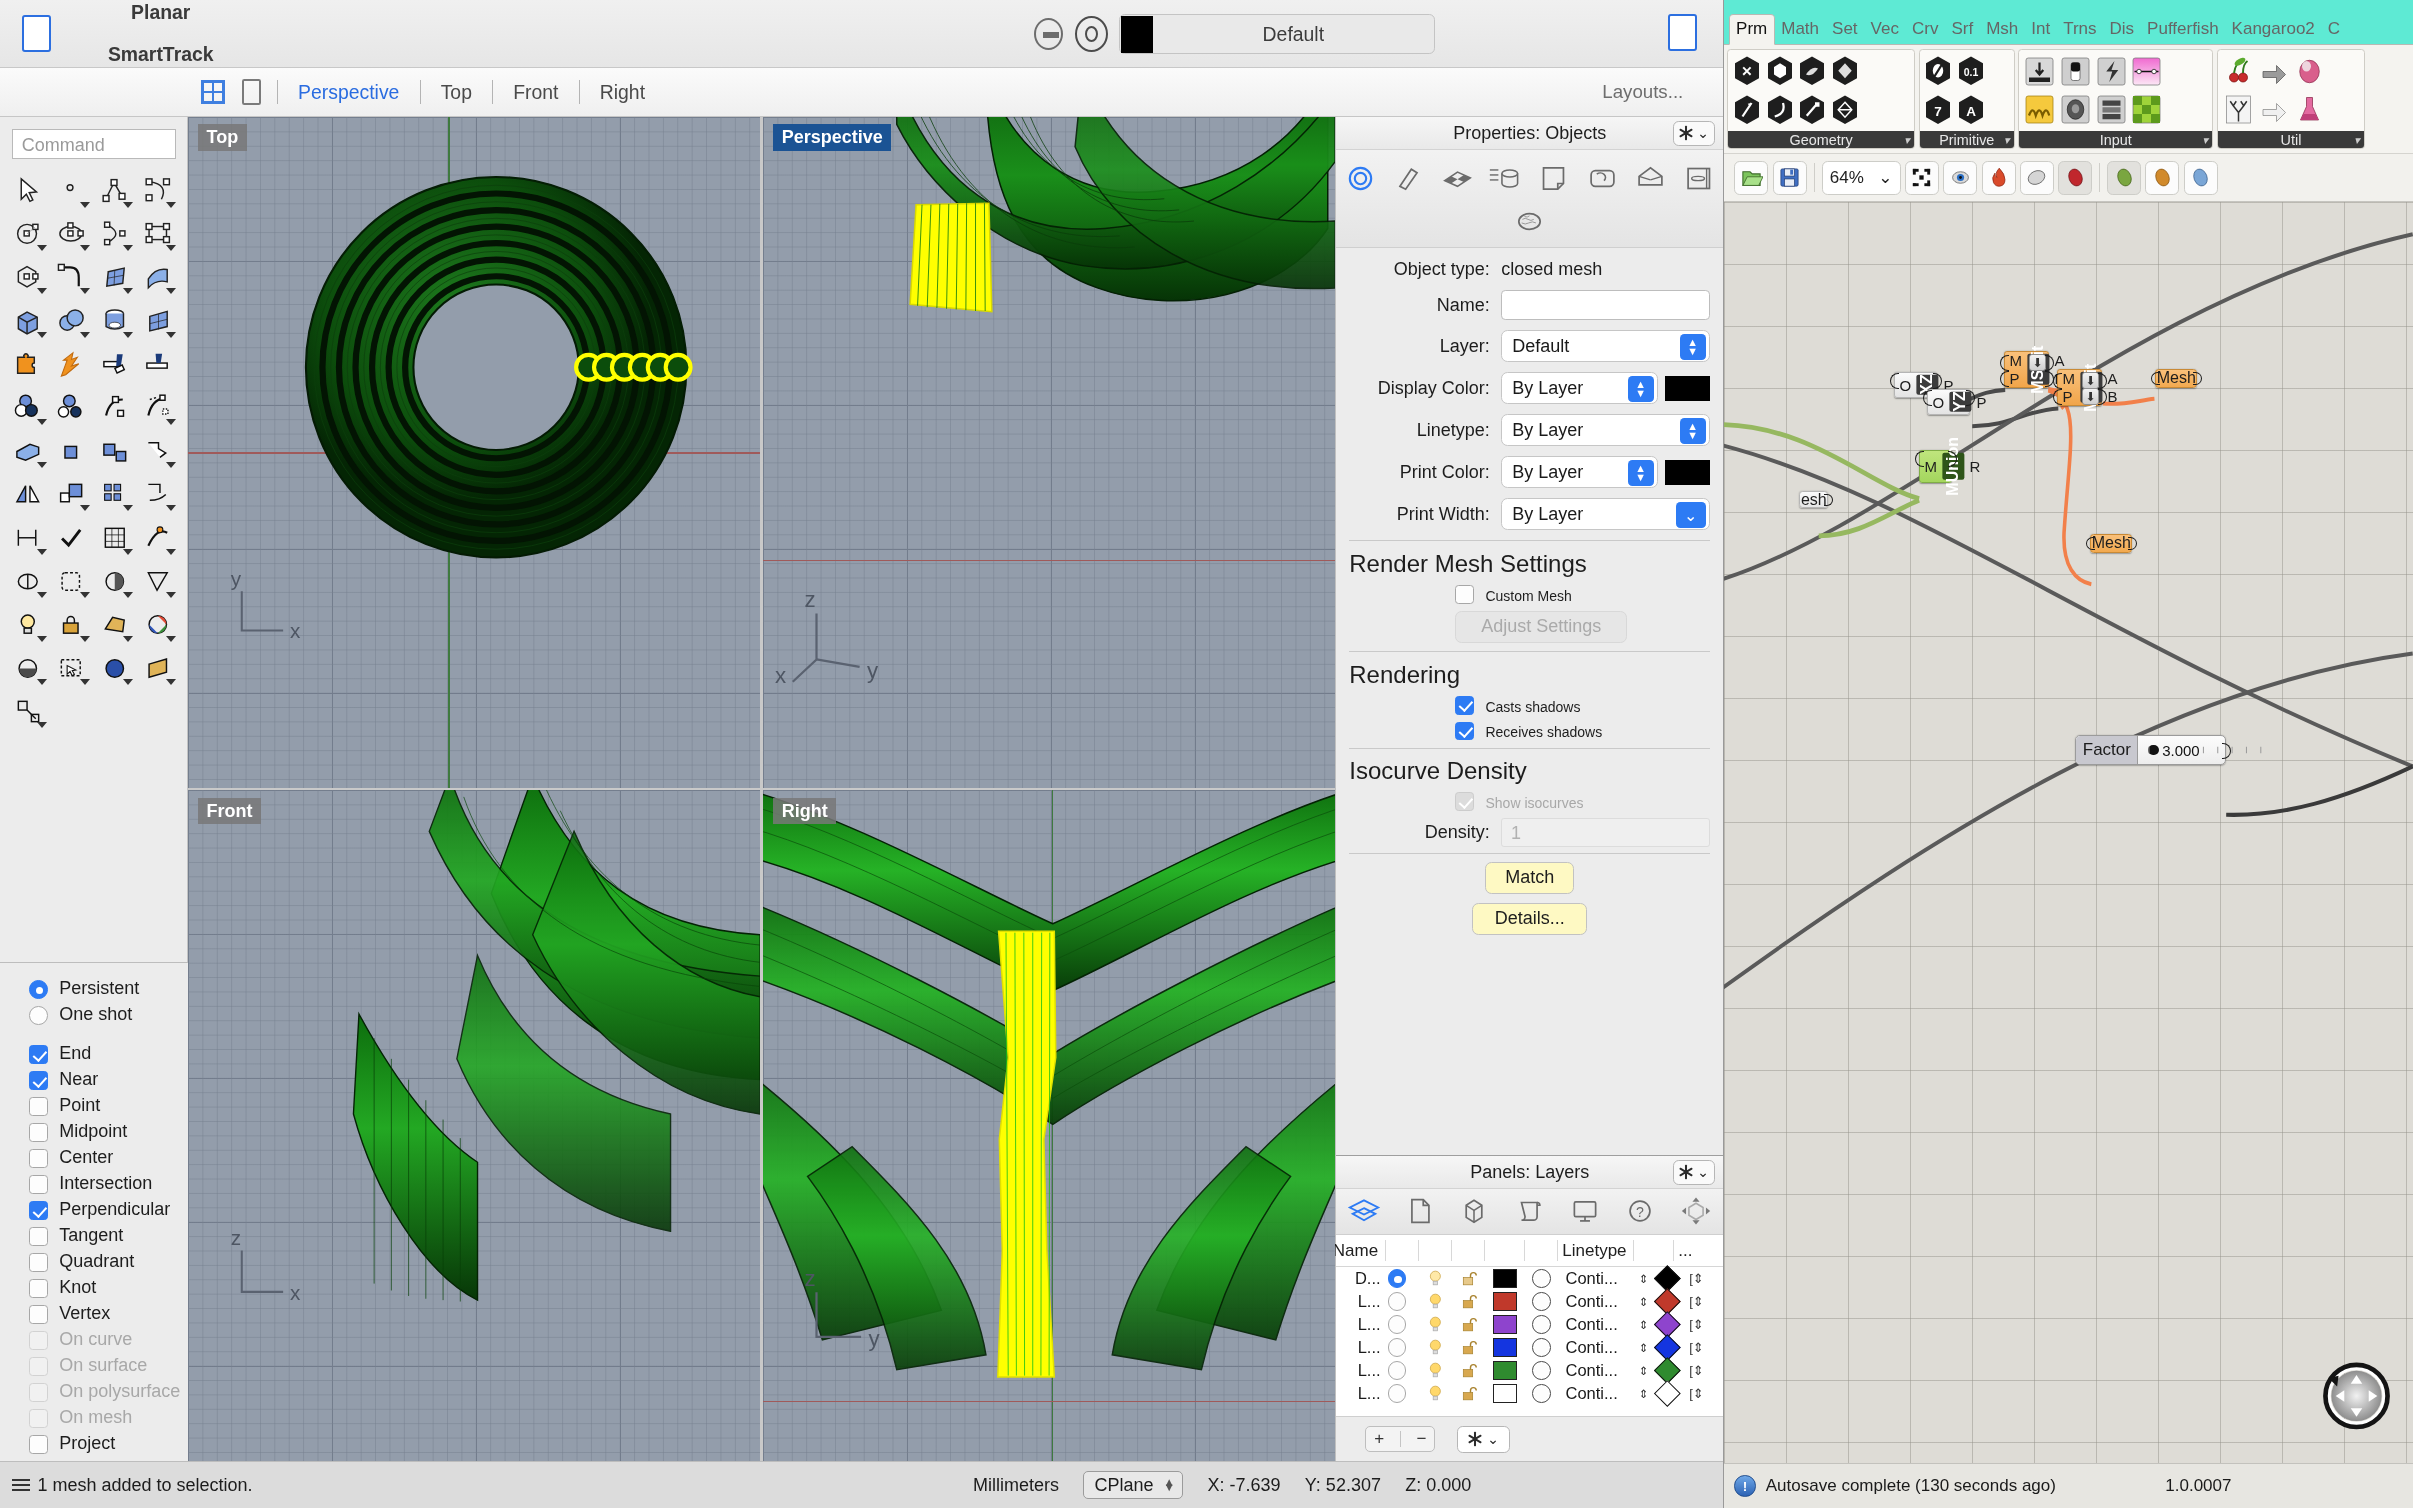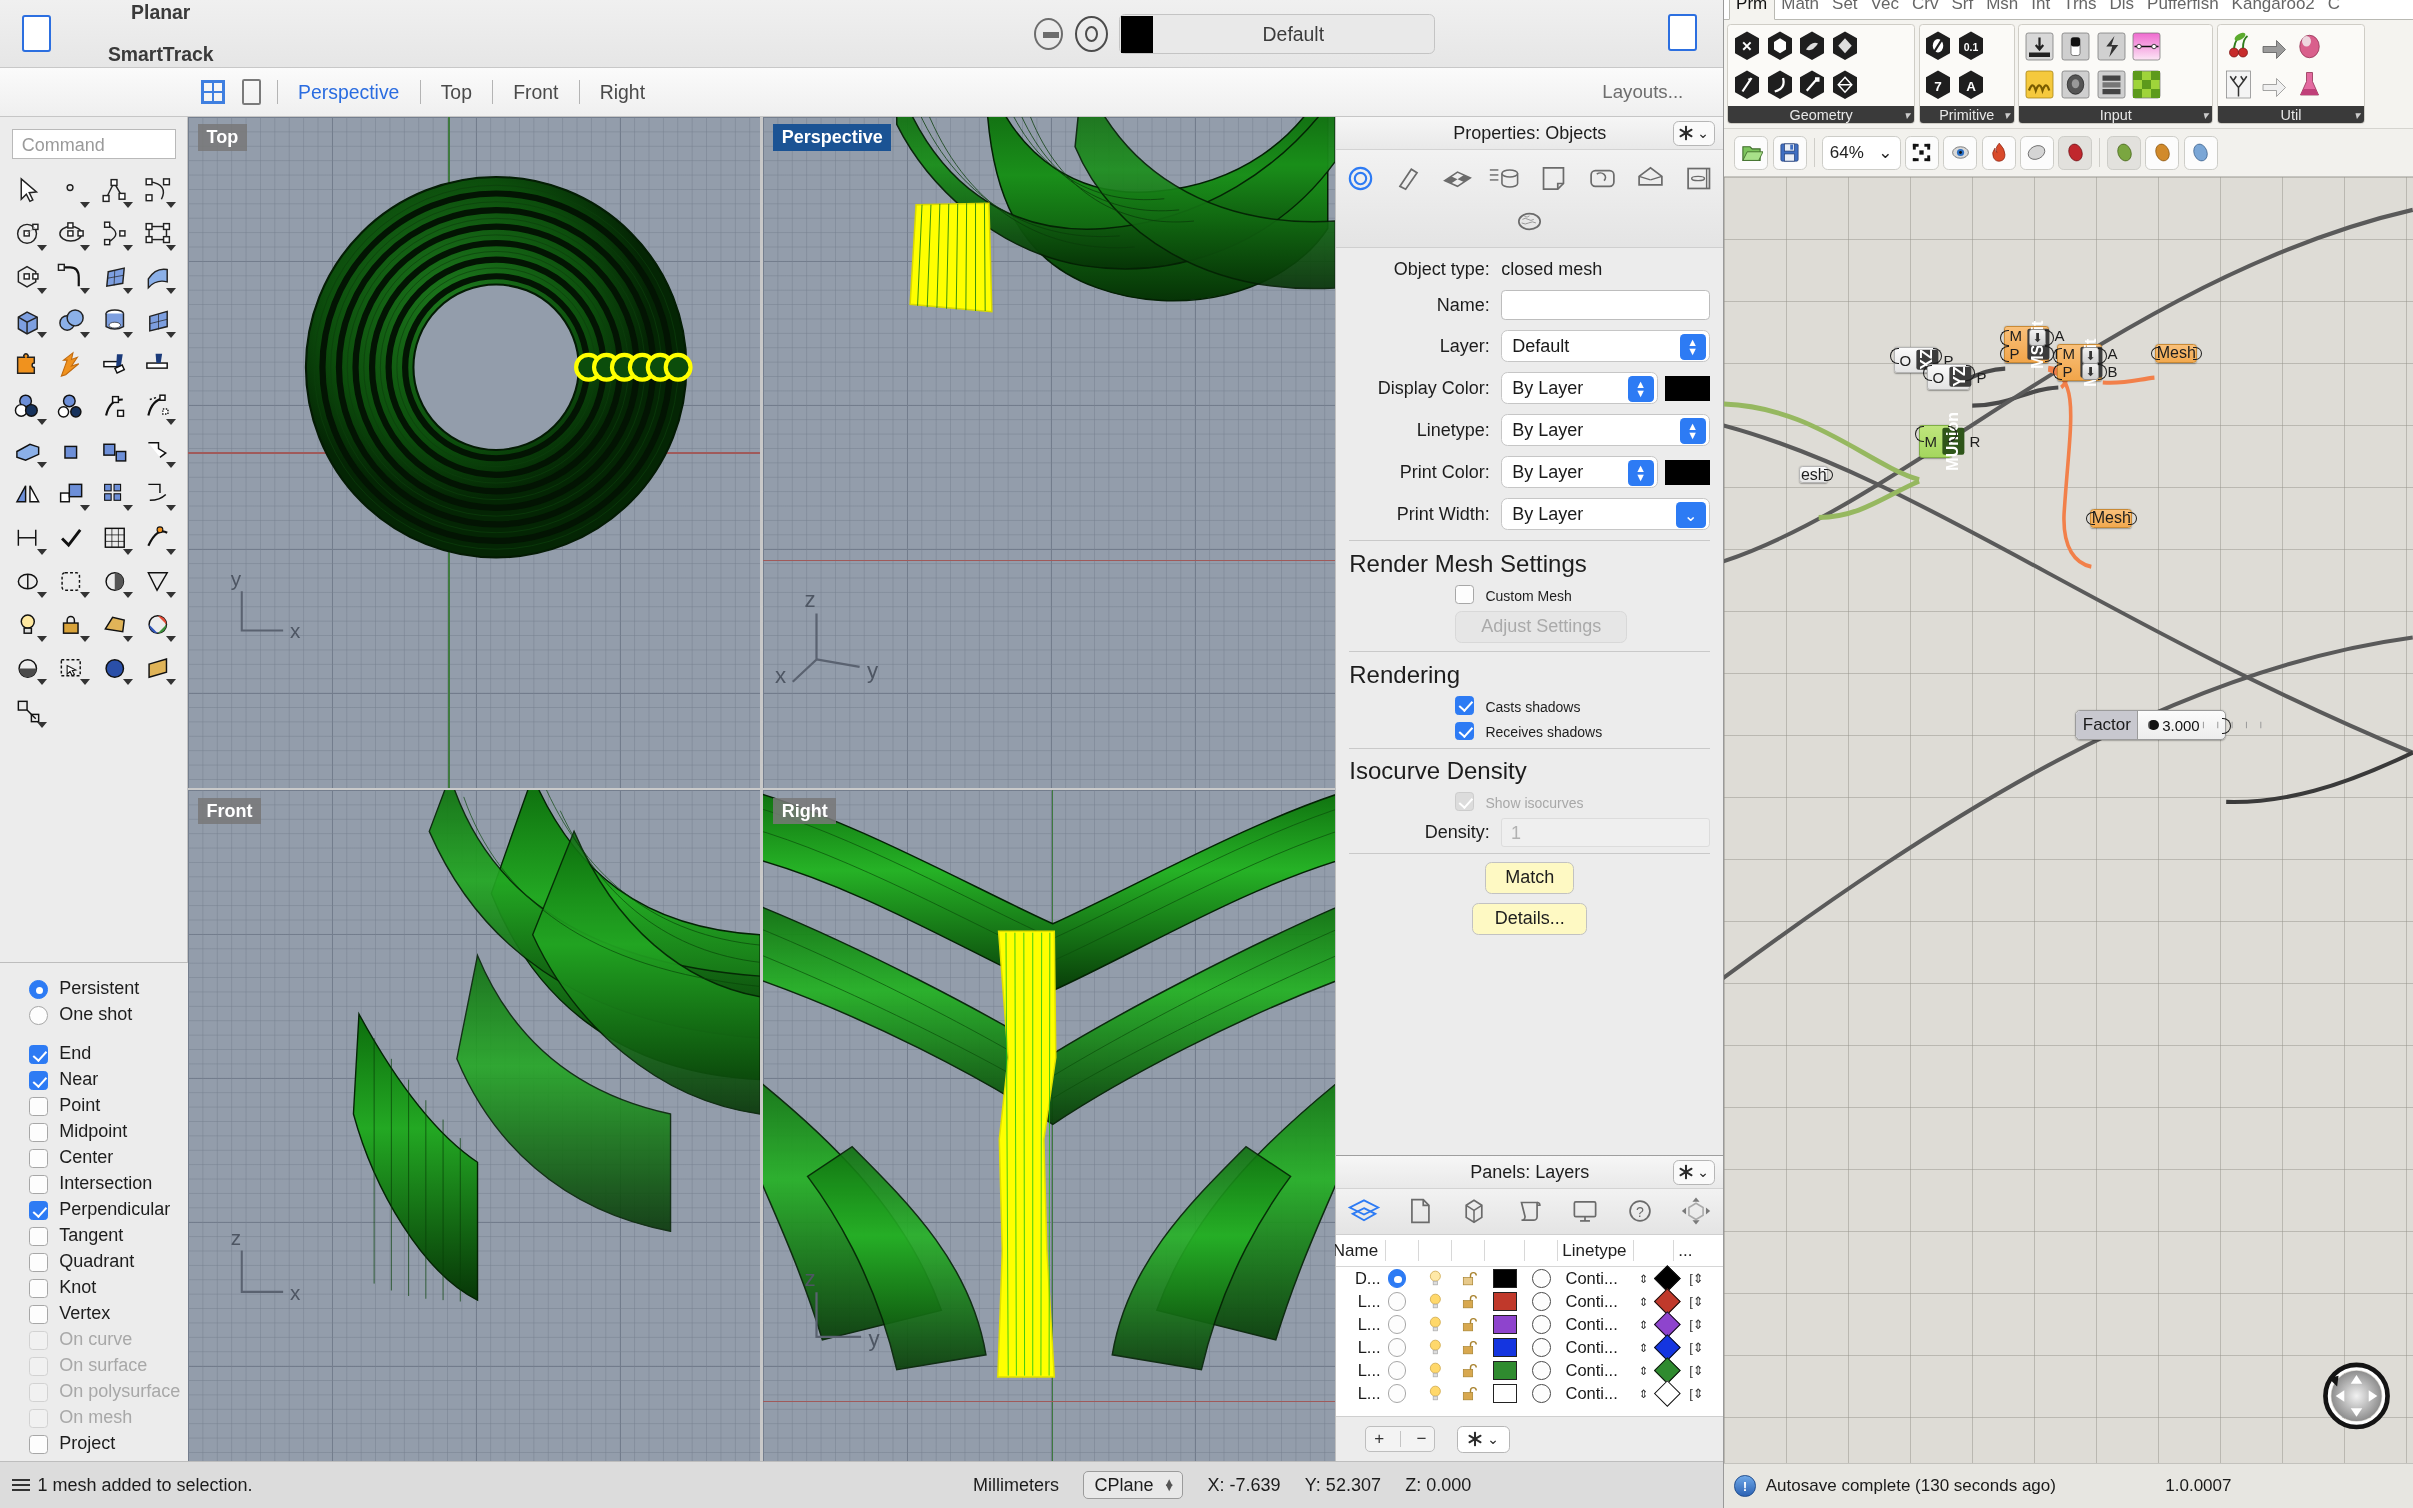--- a/index.html
+++ b/index.html
@@ -149,21 +149,21 @@
   .ltype { width:76px; padding-left:7.2px; }
   .ldia { width:18.7px; height:18.7px; transform:rotate(45deg); border:0.7px solid #111; }
   .lfoot { height:45px; background:#ececec; border-top:0.7px solid #cfcfcf; display:flex; align-items:center; padding-left:29px; gap:21.5px; }
   .pmbtn { width:70px; height:26px; border:0.7px solid #bebebe; border-radius:5px; background:#f3f3f3;
            display:flex; align-items:center; justify-content:space-around; font-size:17px; color:#333; }
   .gsm { width:53px; height:27px; border:0.7px solid #b6b6b6; border-radius:5.7px; background:#fff;
          display:flex; align-items:center; justify-content:center; gap:3.6px; font-size:14.4px; color:#2b2b2b; }
 
   
   .gh { width:690px; height:1508px; background:#efeeea; display:flex; flex-direction:column; border-left:0.7px solid #999; }
-  .ghtabs { height:20px; background:#ffffff; display:flex; align-items:flex-end; padding-left:4.3px; border-bottom:0.7px solid #b9b9b3; }
+  .ghtabs { height:45px; background:#5eead4; display:flex; align-items:flex-end; padding-left:4.3px; border-bottom:0.7px solid #b9b9b3; }
   .ghtab { font-size:17px; color:#666; padding:3.6px 6.5px 5px; }
   .ghtab.on { background:#f4f3ef; border:0.7px solid #b9b9b3; border-bottom:0.7px solid #f4f3ef;
               border-radius:4.3px 4.3px 0 0; color:#111; margin-bottom:-0.7px; }
   .ghribbon { height:108px; background:#f4f3ef; display:flex; padding:3.6px 2.9px; gap:3.6px; }
   .ghgroup { background:#fbfaf7; border:0.7px solid #cfcdc6; border-radius:3.6px; display:flex; flex-direction:column; }
   .ghicons { flex:1; display:flex; padding:2.2px; }
   .ghcol { display:flex; flex-direction:column; justify-content:space-around; padding:0 1.4px; }
   .hexi { width:30px; height:32px; display:flex; align-items:center; justify-content:center; }
   .sqi { width:33px; height:33px; display:flex; align-items:center; justify-content:center; }
   .ghglab { height:17px; background:#3a3a3a; border-radius:0 0 2.9px 2.9px; color:#e8e8e8; font-size:14.4px;

